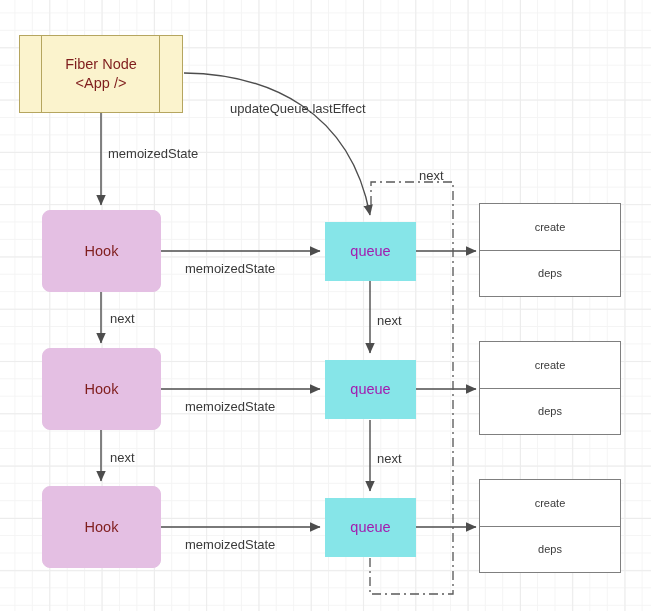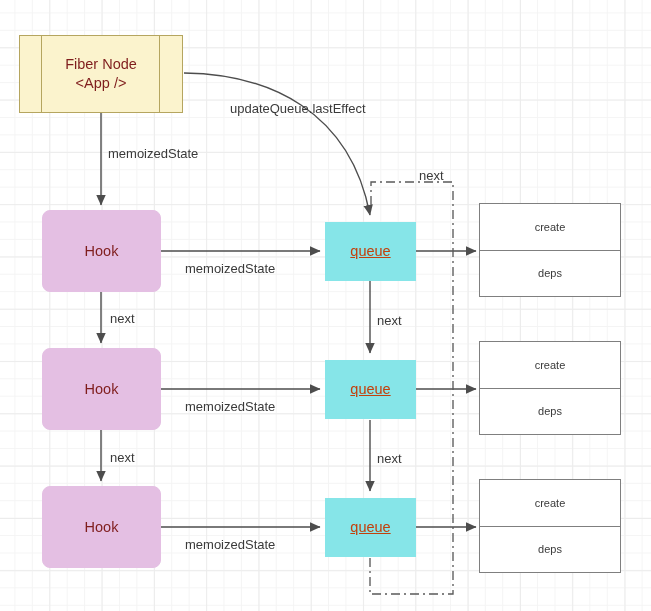--- a/index.html
+++ b/index.html
@@ -63,22 +63,21 @@
   
   .hook {
     background: #e4bfe3;
     border: 1px solid #e4bfe3;
     border-radius: 8px;
   }
   
   .queue {
     background: #86e5e8;
     border: 1px solid #86e5e8;
-    color: #c2410c;
-    text-decoration: underline;
+    color: #a21caf;
   }
   
   .effect {
     position: absolute;
     box-sizing: border-box;
     border: 1.2px solid #7f7f7f;
     background: #ffffff;
     display: flex;
     flex-direction: column;
     z-index: 3;

